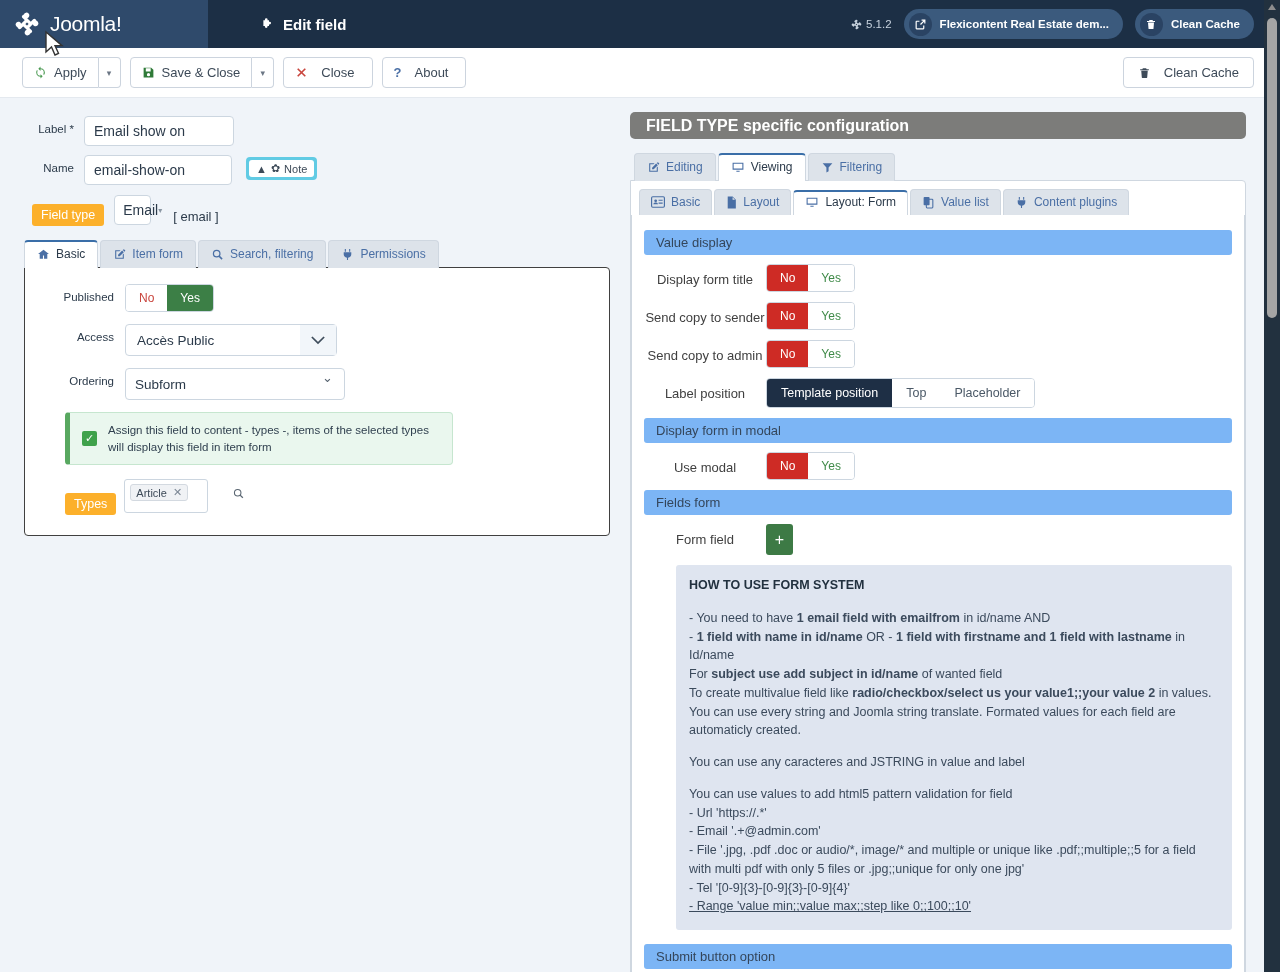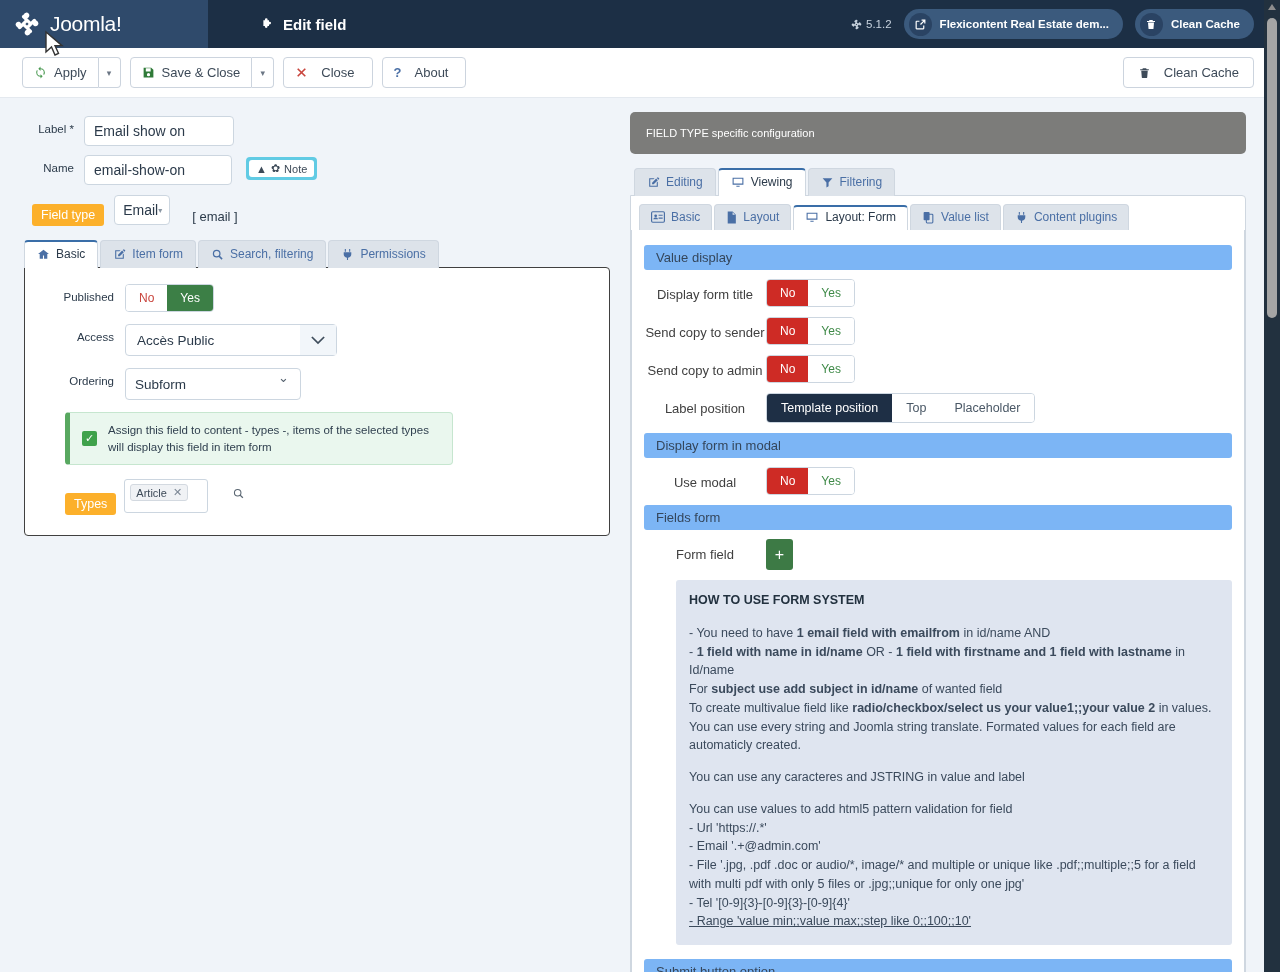--- a/index.html
+++ b/index.html
@@ -80,21 +80,21 @@
     background: #fff; border-radius: 3px; padding: 2px 7px;
     display: flex; align-items: center; gap: 4px; font-size: 11px; color: #3d4a58;
   }
   .tag-orange {
     background: #fcb02b; color: #fff; font-size: 12.5px;
     padding: 4px 9px; border-radius: 3px; display: inline-block;
   }
   .fieldtype-row { display: flex; align-items: center; margin: 3px 0 0 0; }
   .fieldtype-tag { margin-left: 32px; align-self: flex-start; margin-top: 10px; }
   .sel-sm {
-    margin-left: 10px; width: 56px; height: 30px; border: 1px solid #ccd6e0; border-radius: 4px;
+    margin-left: 10px; width: 37px; height: 30px; border: 1px solid #ccd6e0; border-radius: 4px;
     background: #fff; font-size: 14px; color: #2b3a4a; padding: 0 8px;
     display: flex; align-items: center; justify-content: space-between; cursor: pointer;
   }
   .sel-sm .car { font-size: 8px; color: #8a96a3; }
   .email-tag { margin-left: 22px; font-size: 13px; color: #2b3a4a; margin-top: 12px; }
 
   
   .tabcard { margin: 14px 0 0 24px; width: 586px; }
   .tabstrip { display: flex; align-items: flex-end; }
   .tab {
@@ -119,21 +119,21 @@
   .yn .no.on { background: #ce2b25; color: #fff; }
   .yn .yes.on { background: #3c7f46; color: #fff; }
 
   .sel-wide {
     width: 212px; height: 32px; border: 1px solid #ccd6e0; border-radius: 4px; background: #fff;
     display: flex; align-items: center; justify-content: space-between;
     padding: 0 0 0 11px; font-size: 13.5px; color: #2b3a4a; cursor: pointer;
   }
   .sel-wide .chev { width: 36px; height: 30px; display: flex; align-items: center; justify-content: center; background: #f2f6fa; color: #3f4d5c; }
   .sel-native {
-    width: 176px; height: 32px; border: 1px solid #ccd6e0; border-radius: 4px; background: #fff;
+    width: 220px; height: 32px; border: 1px solid #ccd6e0; border-radius: 4px; background: #fff;
     font-size: 13.5px; color: #2b3a4a; font-family: inherit; padding: 0 9px;
     -webkit-appearance: none; appearance: none; cursor: pointer;
   }
   .sel-native-wrap { position: relative; }
   .sel-native-wrap::after {
     content: "⌄"; position: absolute; right: 12px; top: 2px; font-size: 13px; color: #55626f; pointer-events: none;
   }
 
   .alert-green {
     margin: 6px 0 0 22px; width: 388px; background: #eaf7ee; border: 1px solid #c6e6cf;
@@ -154,22 +154,22 @@
   }
   .chip {
     display: inline-flex; align-items: center; gap: 6px; background: #f0f2f5;
     border: 1px solid #d3d9e0; border-radius: 3px; padding: 1px 5px; font-size: 11px; color: #3d4a58;
   }
   .chip .x { color: #7b8694; font-size: 11px; cursor: pointer; }
   .types-search { position: absolute; right: -38px; top: 7px; color: #5a6672; }
 
   
   .panel-head {
-    background: #7c7c7a; color: #fff; border-radius: 5px; height: 42px;
-    display: flex; align-items: center; padding: 0 16px; font-size: 11px; font-weight: 400;
+    background: #7c7c7a; color: #fff; border-radius: 5px; height: 27px;
+    display: flex; align-items: center; padding: 0 16px; font-size: 16px; font-weight: 700;
   }
   .rtabs { display: flex; align-items: flex-end; margin-top: 14px; padding-left: 4px; }
   .rtab {
     background: #dde3ea; border: 1px solid #cfd7e0; border-bottom: none;
     border-radius: 4px 4px 0 0; padding: 6px 12px 7px; margin-right: 2px;
     font-size: 12px; color: #4a6fa5; display: flex; align-items: center; gap: 6px; cursor: pointer;
   }
   .rtab.active { background: #fff; color: #2b3a4a; border-top: 2px solid #3a6ea8; padding-top: 5px; }
   .rpane {
     background: #fff; border: 1px solid #cfd7e0; border-radius: 0 4px 0 0;

